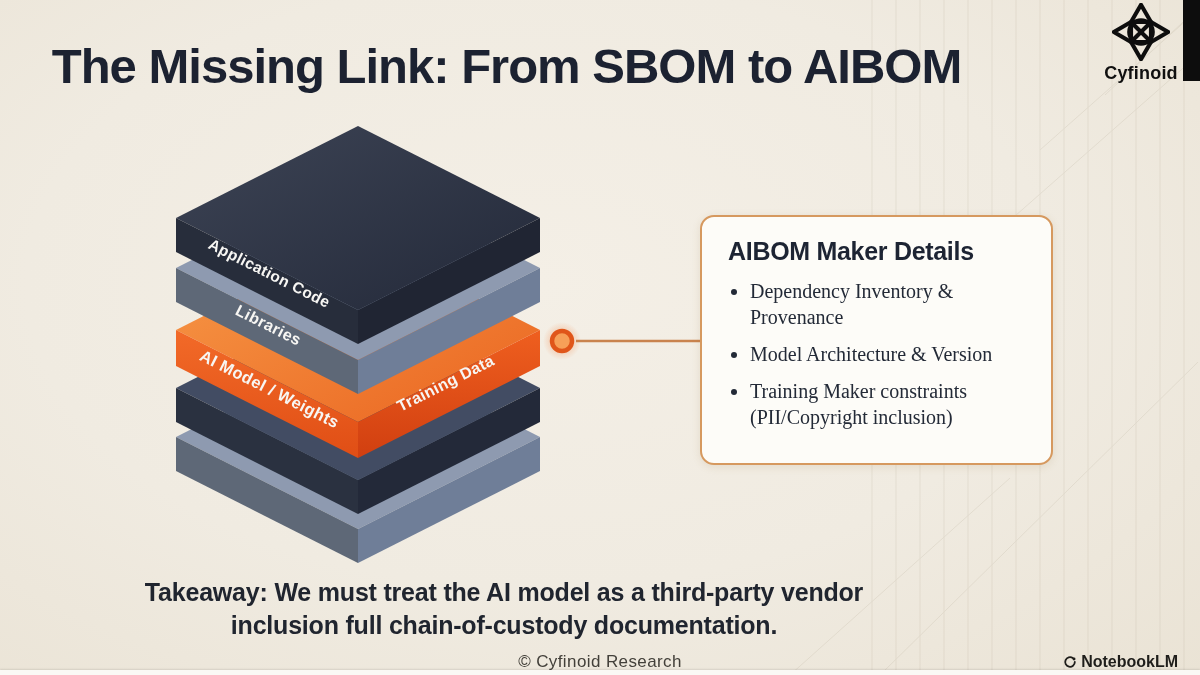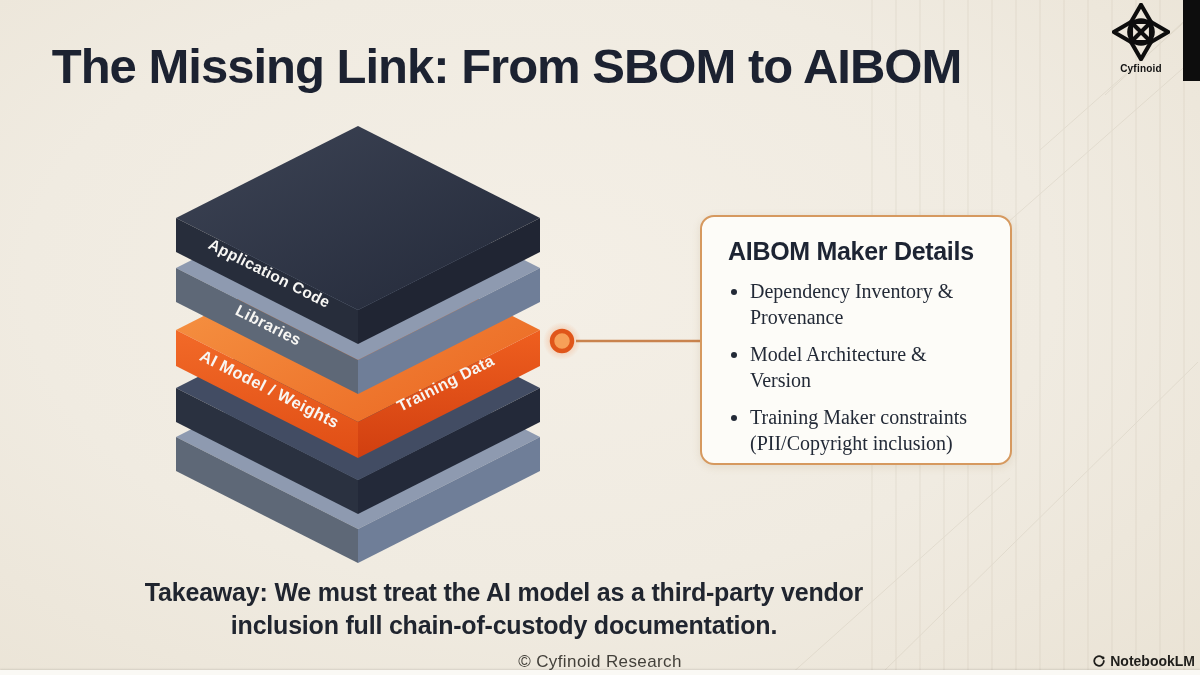--- a/index.html
+++ b/index.html
@@ -5,38 +5,38 @@
   html,body{margin:0;padding:0;}
   body{width:1200px;height:675px;overflow:hidden;font-family:"Liberation Sans",sans-serif;}
   #slide{position:relative;width:1200px;height:675px;
     background:radial-gradient(ellipse at 45% 42%, #f4efe6 0%, #f0ebe1 55%, #eae3d5 100%);}
   #scene{position:absolute;left:0;top:0;z-index:0;}
 
   h1.title{position:absolute;left:0;top:38px;width:1013px;margin:0;text-align:center;
     font-size:49px;font-weight:bold;letter-spacing:-1px;color:#1c2231;z-index:2;}
 
   .logo{position:absolute;top:3px;right:21px;width:76px;text-align:center;z-index:3;}
-  .logo .logo-text{font-size:10px;font-weight:bold;color:#101010;letter-spacing:.2px;margin-top:-2px;}
+  .logo .logo-text{font-size:18px;font-weight:bold;color:#101010;letter-spacing:.2px;margin-top:-2px;}
   .corner-bar{position:absolute;top:0;right:0;width:17px;height:81px;background:#0d0d0d;z-index:2;}
 
-  .callout{position:absolute;left:700px;top:215px;width:312px;height:250px;box-sizing:border-box;
+  .callout{position:absolute;left:700px;top:215px;width:353px;height:250px;box-sizing:border-box;
     background:#fdfcf8;border:2px solid #d6995f;border-radius:14px;padding:20px 24px 16px 26px;
     box-shadow:0 2px 8px rgba(150,110,60,.14);z-index:2;}
   .callout h2{margin:0 0 12px 0;font-size:25px;font-weight:bold;color:#1d2433;letter-spacing:-.3px;}
   .callout ul{margin:0;padding:0 0 0 22px;list-style:disc outside;}
   .callout li{font-size:20px;line-height:26px;color:#232a37;margin-bottom:11px;font-family:Liberation Serif, serif;}
 
   .takeaway{position:absolute;left:0;top:576px;width:1008px;text-align:center;z-index:2;
     font-size:25px;font-weight:600;color:#20252f;line-height:33px;letter-spacing:-.2px;}
 
   .copyright{position:absolute;left:0;top:652px;width:1200px;text-align:center;z-index:2;
     font-size:17px;color:#43403a;letter-spacing:.4px;}
 
-  .watermark{position:absolute;right:5px;top:653px;display:flex;align-items:center;gap:4px;z-index:2;
-    font-size:14px;font-weight:bold;color:#1f1e1b;}
+  .watermark{position:absolute;right:22px;top:653px;display:flex;align-items:center;gap:4px;z-index:2;
+    font-size:16px;font-weight:bold;color:#1f1e1b;}
 
   .bottom-strip{position:absolute;left:0;bottom:0;width:1200px;height:5px;background:#faf9f5;
     box-shadow:0 -1px 2px rgba(0,0,0,.10);z-index:4;}
 
   .stack-label{fill:#f7f6f3;font-family:"Liberation Sans",sans-serif;font-weight:bold;
     letter-spacing:.4px;}
 </style>
 </head>
 <body>
 

